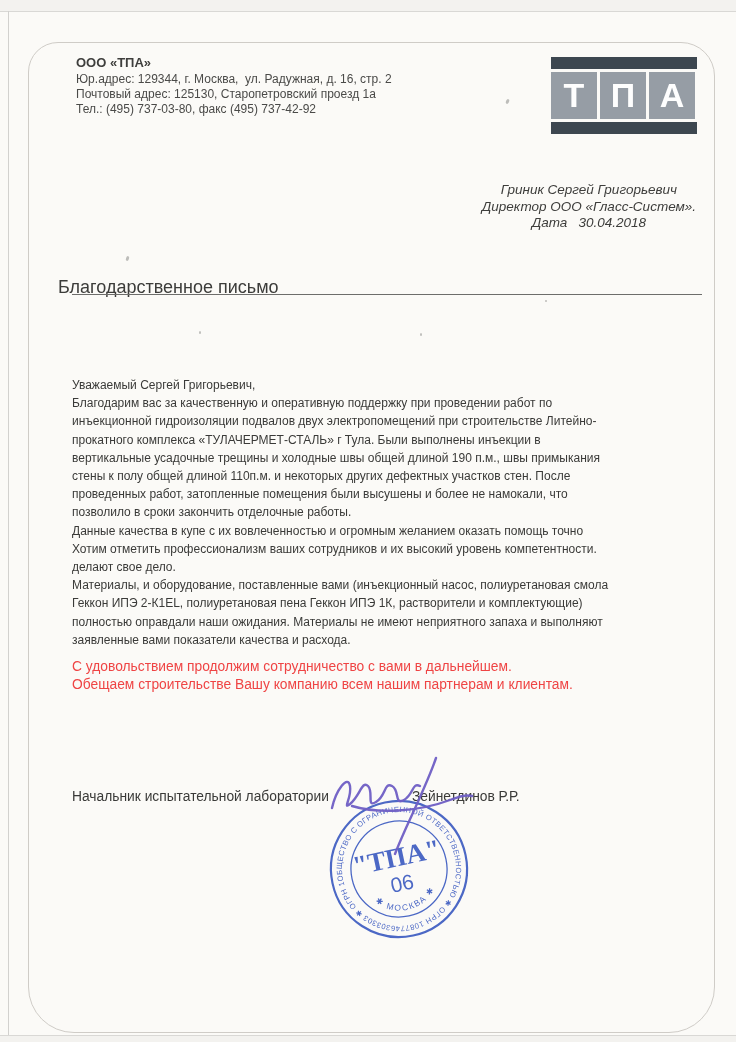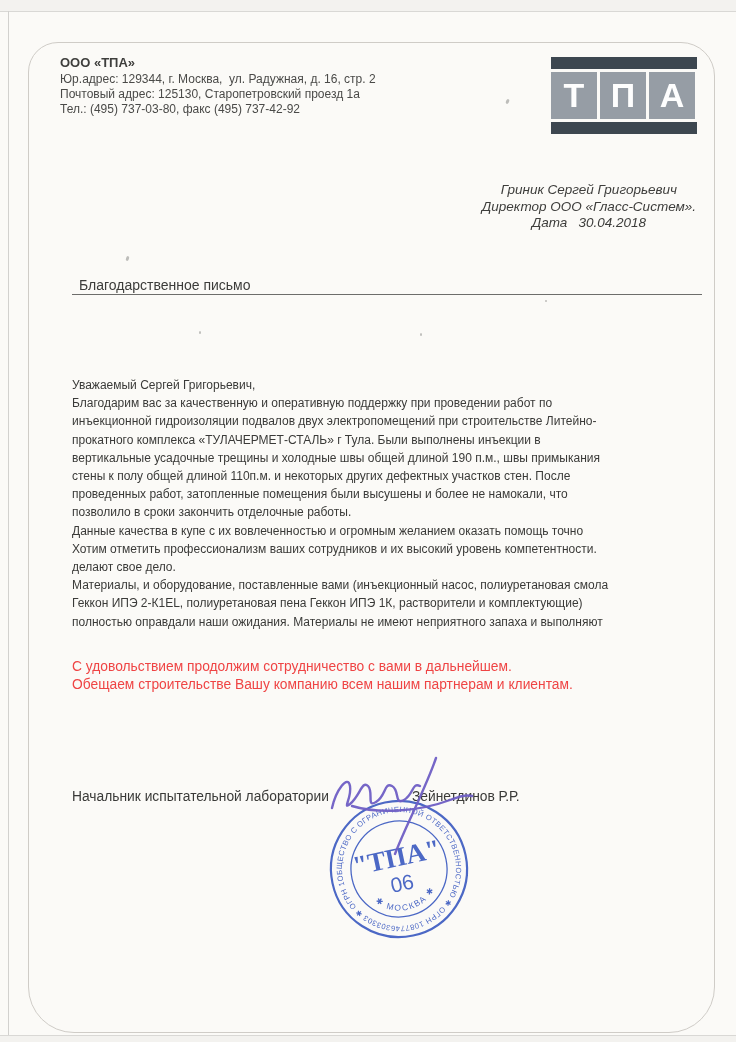--- a/index.html
+++ b/index.html
@@ -12,38 +12,38 @@
   
   .scan-top{position:absolute;left:0;top:0;width:736px;height:11px;background:#f3f2ef;border-bottom:1px solid #d9d8d5;}
   .scan-left{position:absolute;left:8px;top:11px;width:1px;height:1024px;background:#d2d1ce;}
   .scan-bottom{position:absolute;left:0;top:1035px;width:736px;height:7px;background:#f3f2ef;border-top:1px solid #d9d8d5;}
   
   .frame{
     position:absolute;left:28px;top:42px;width:685px;height:989px;
     border:1px solid #cfccc7;border-radius:30px 34px 46px 46px;
   }
   
-  .header{position:absolute;left:60px;top:55px;font-size:12px;line-height:15px;color:#4a4a48;}
+  .header{position:absolute;left:76px;top:55px;font-size:12px;line-height:15px;color:#4a4a48;}
   .header .company{font-weight:bold;font-size:13px;margin-bottom:2px;color:#3f3f3d;}
   
   .logo{position:absolute;left:551px;top:57px;width:146px;}
   .logo-bar{height:12px;background:#3d4750;}
   .logo-row{display:flex;gap:3px;margin:3px 0;}
   .logo-cell{
     width:46px;height:47px;background:#969da5;color:#fefefe;
     font-weight:bold;font-size:34px;line-height:47px;text-align:center;
     font-family:"Liberation Sans", sans-serif;flex:0 0 auto;
   }
   
   .recipient{
     position:absolute;right:40px;top:182px;text-align:center;
     font-style:italic;font-size:13.5px;line-height:16.5px;color:#3d3d3b;
   }
   
-  .title{position:absolute;left:79px;top:277px;font-size:14px;color:#3c3c3a;}
+  .title{position:absolute;left:58px;top:277px;font-size:18px;color:#3c3c3a;}
   .title-rule{position:absolute;left:72px;top:294px;width:630px;height:1px;background:#6d6d6b;}
   
   .body-text{position:absolute;left:72px;top:376px;width:640px;font-size:12px;line-height:18.2px;color:#3a3a38;}
   .body-text div{white-space:nowrap;}
   .closing{position:absolute;left:72px;top:658px;width:640px;font-size:13.8px;line-height:18.2px;color:#ef4444;}
   
   .sig-role{position:absolute;left:72px;top:789px;font-size:13.8px;color:#3a3a38;}
   .sig-name{position:absolute;left:412px;top:789px;font-size:13.8px;color:#3a3a38;}
   
   .stamp{position:absolute;left:315px;top:785px;width:168px;height:168px;transform:rotate(-12deg);opacity:.93;}
@@ -101,20 +101,21 @@
   <div>вертикальные усадочные трещины и холодные швы общей длиной 190 п.м., швы примыкания</div>
   <div>стены к полу общей длиной 110п.м. и некоторых других дефектных участков стен. После</div>
   <div>проведенных работ, затопленные помещения были высушены и более не намокали, что</div>
   <div>позволило в сроки закончить отделочные работы.</div>
   <div>Данные качества в купе с их вовлеченностью и огромным желанием оказать помощь точно</div>
   <div>Хотим отметить профессионализм ваших сотрудников и их высокий уровень компетентности.</div>
   <div>делают свое дело.</div>
   <div>Материалы, и оборудование, поставленные вами (инъекционный насос, полиуретановая смола</div>
   <div>Геккон ИПЭ 2-К1EL, полиуретановая пена Геккон ИПЭ 1К, растворители и комплектующие)</div>
   <div>полностью оправдали наши ожидания. Материалы не имеют неприятного запаха и выполняют</div>
+  <div>заявленные вами показатели качества и расхода.</div>
 </div>
 
 <div class="closing">
   <div>С удовольствием продолжим сотрудничество с вами в дальнейшем.</div>
   <div>Обещаем строительстве Вашу компанию всем нашим партнерам и клиентам.</div>
 </div>
 
 <div class="sig-role">Начальник испытательной лаборатории</div>
 <div class="sig-name">Зейнетдинов Р.Р.</div>
 

